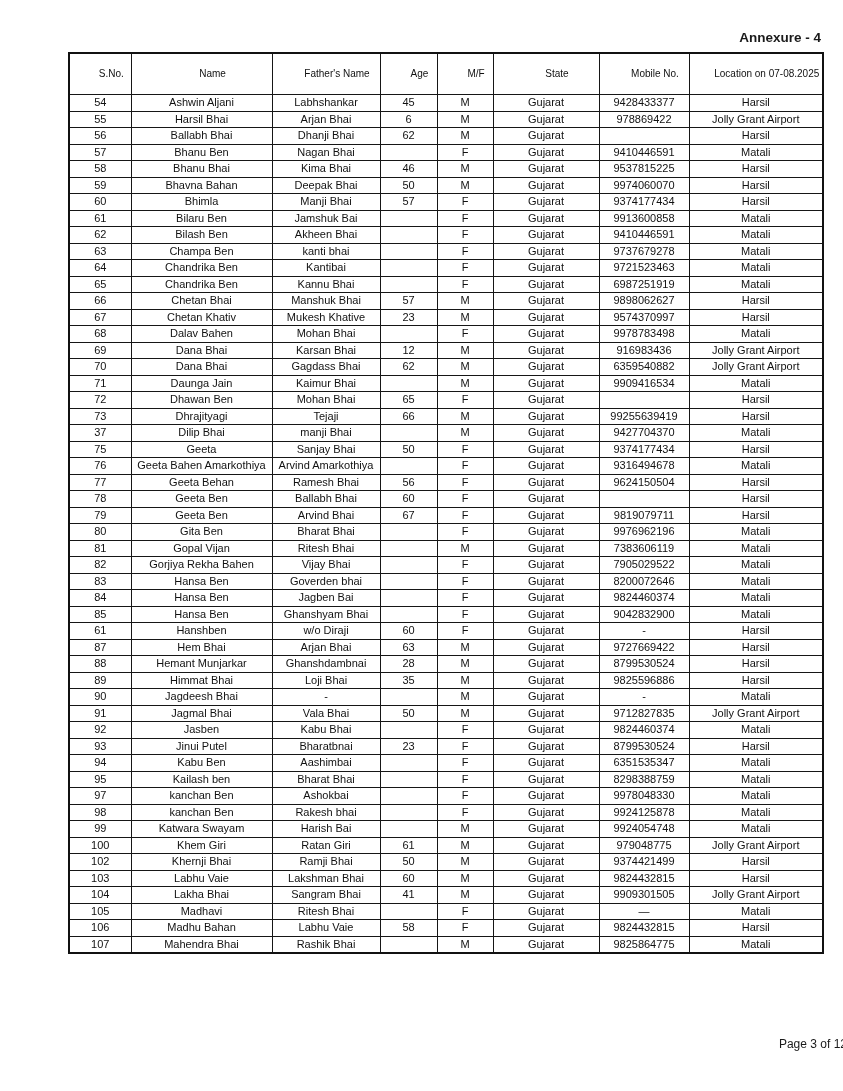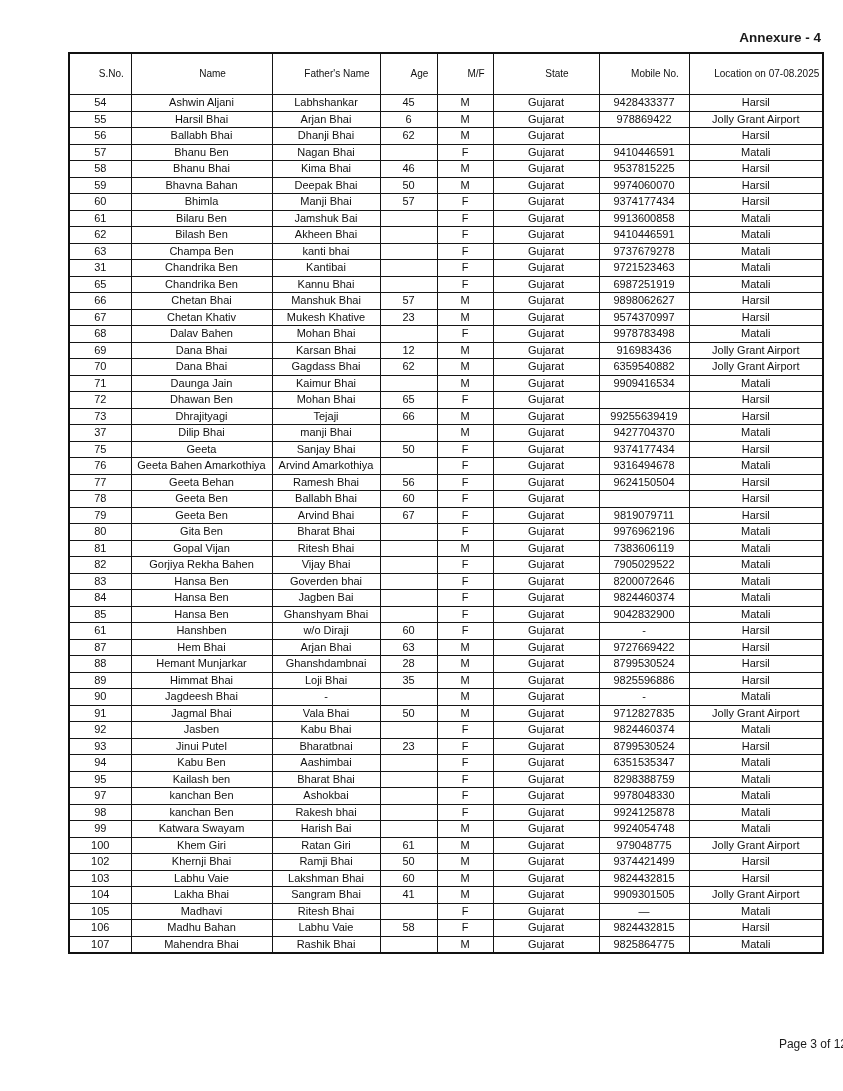--- a/index.html
+++ b/index.html
@@ -188,21 +188,21 @@
           <td>63</td>
           <td>Champa Ben</td>
           <td>kanti bhai</td>
           <td></td>
           <td>F</td>
           <td>Gujarat</td>
           <td>9737679278</td>
           <td>Matali</td>
         </tr>
         <tr>
-          <td>31</td>
+          <td>64</td>
           <td>Chandrika Ben</td>
           <td>Kantibai</td>
           <td></td>
           <td>F</td>
           <td>Gujarat</td>
           <td>9721523463</td>
           <td>Matali</td>
         </tr>
         <tr>
           <td>65</td>

